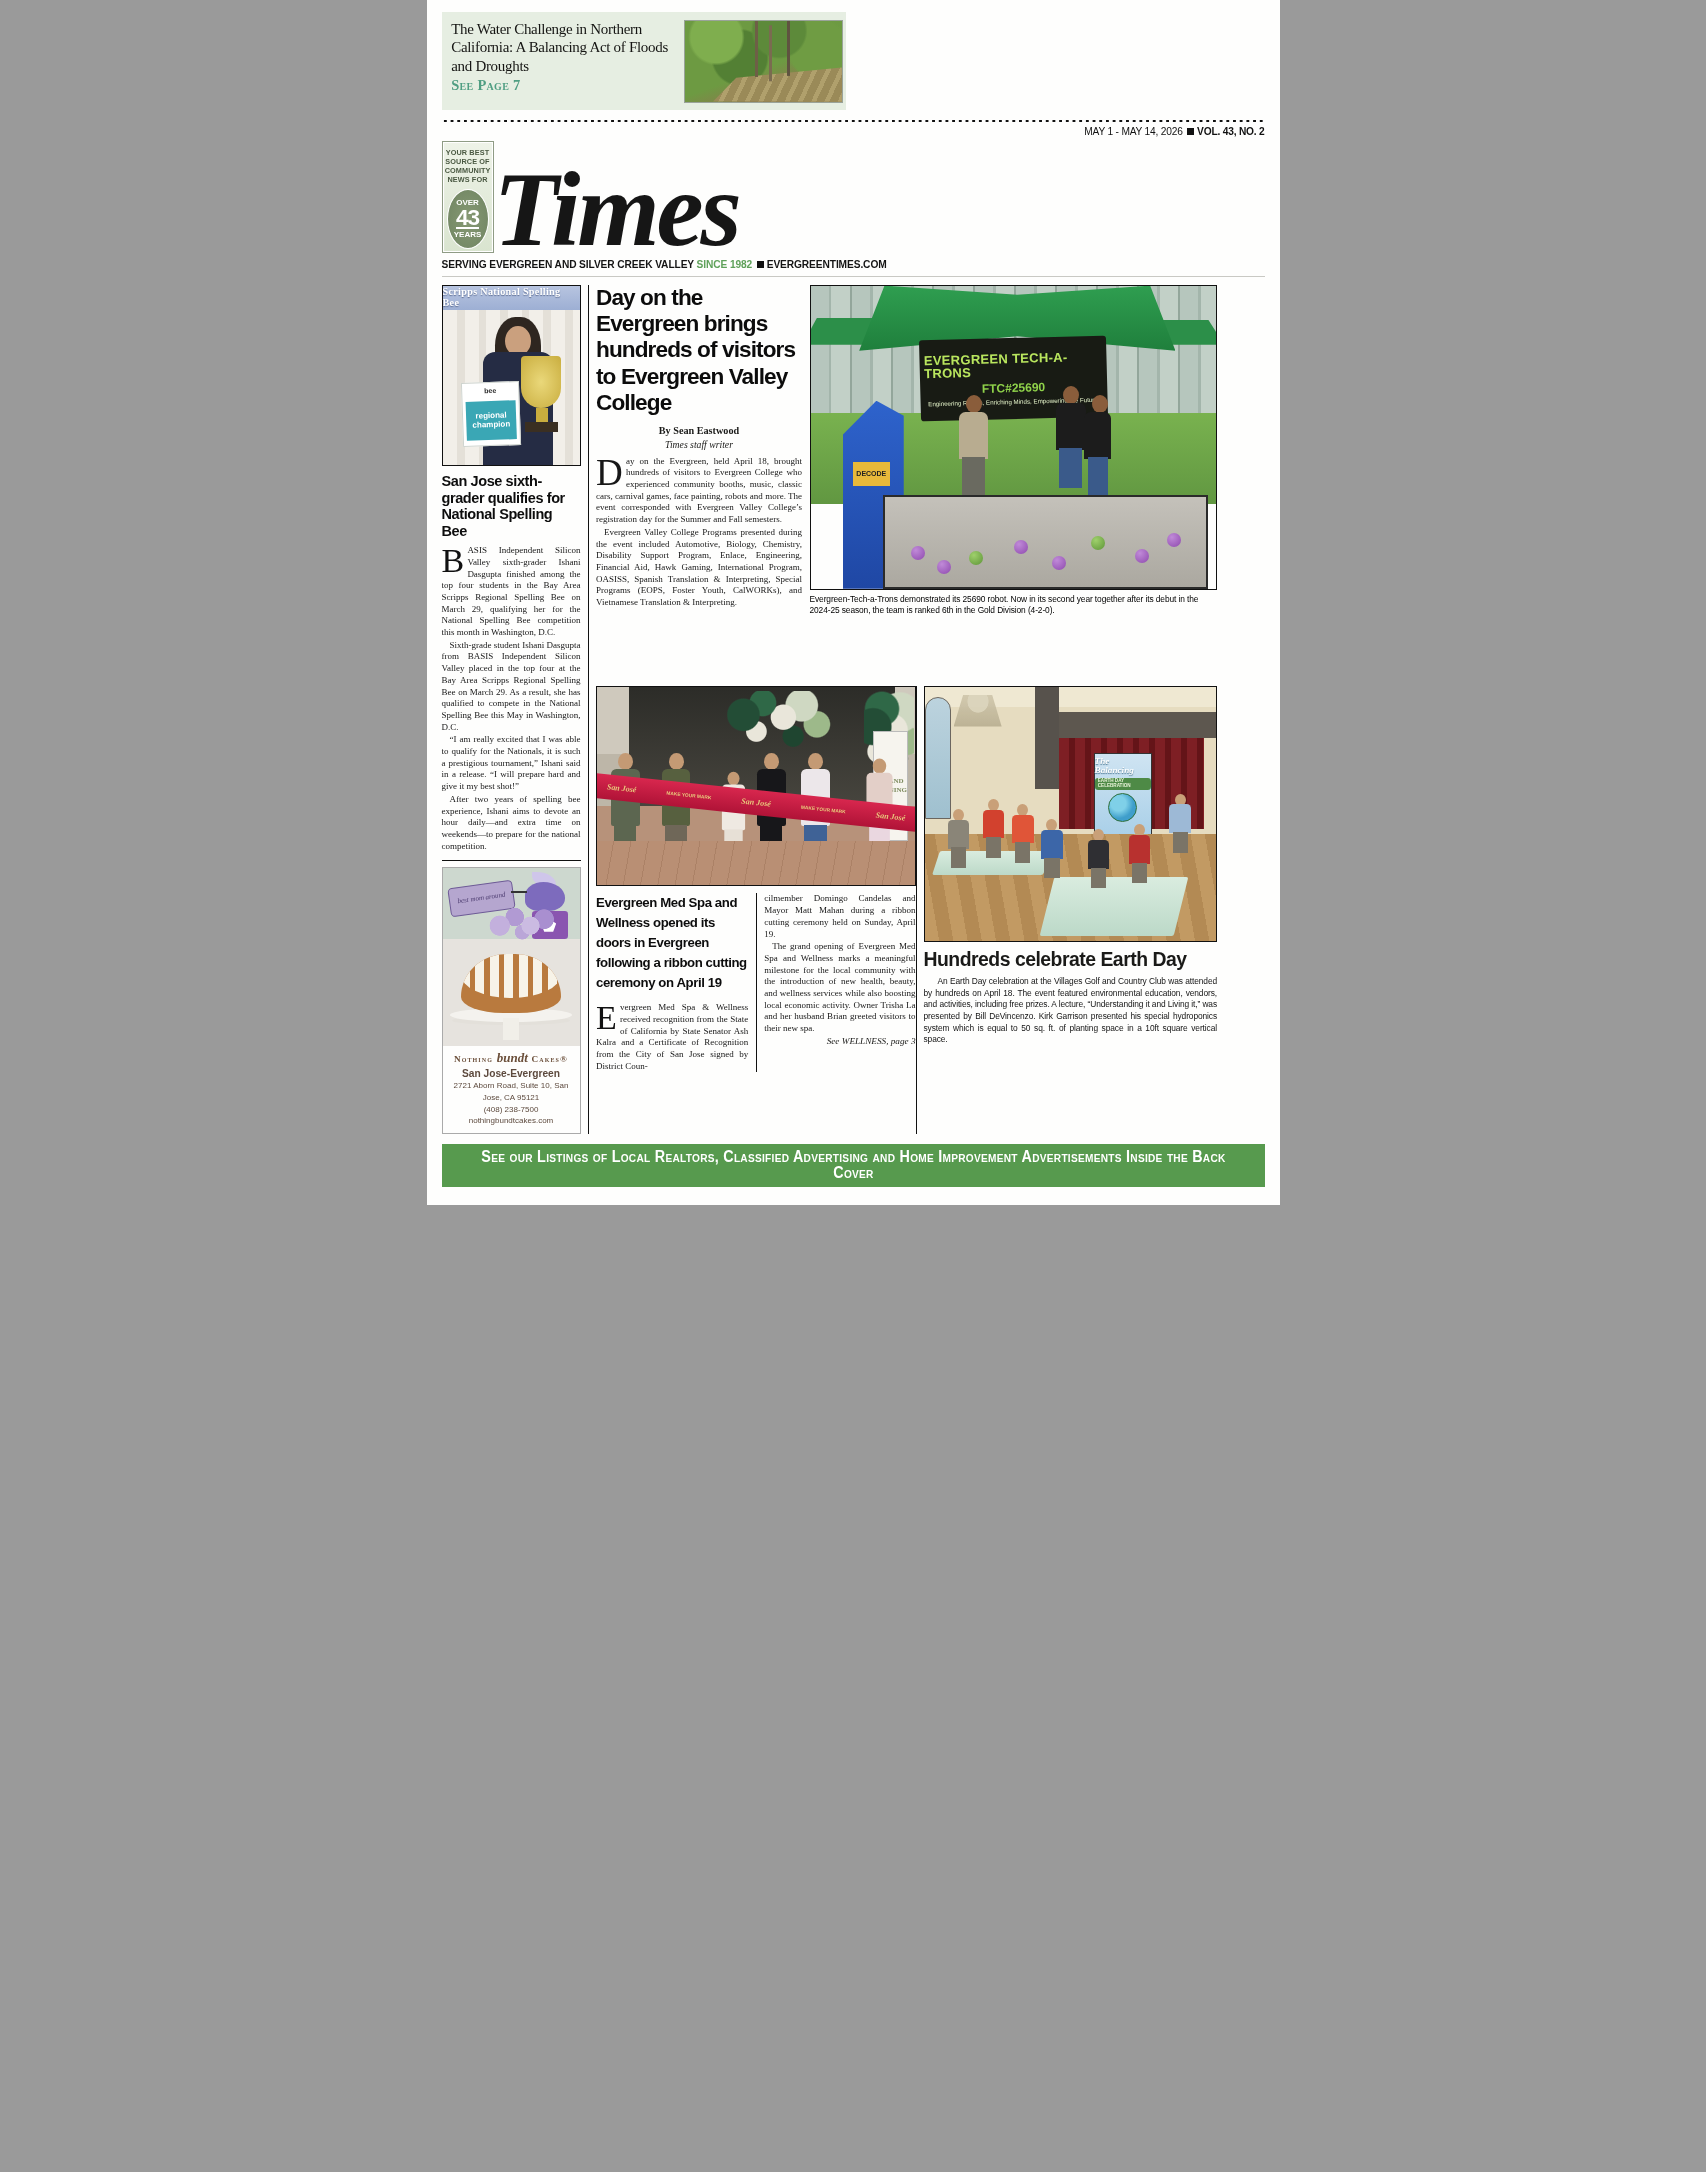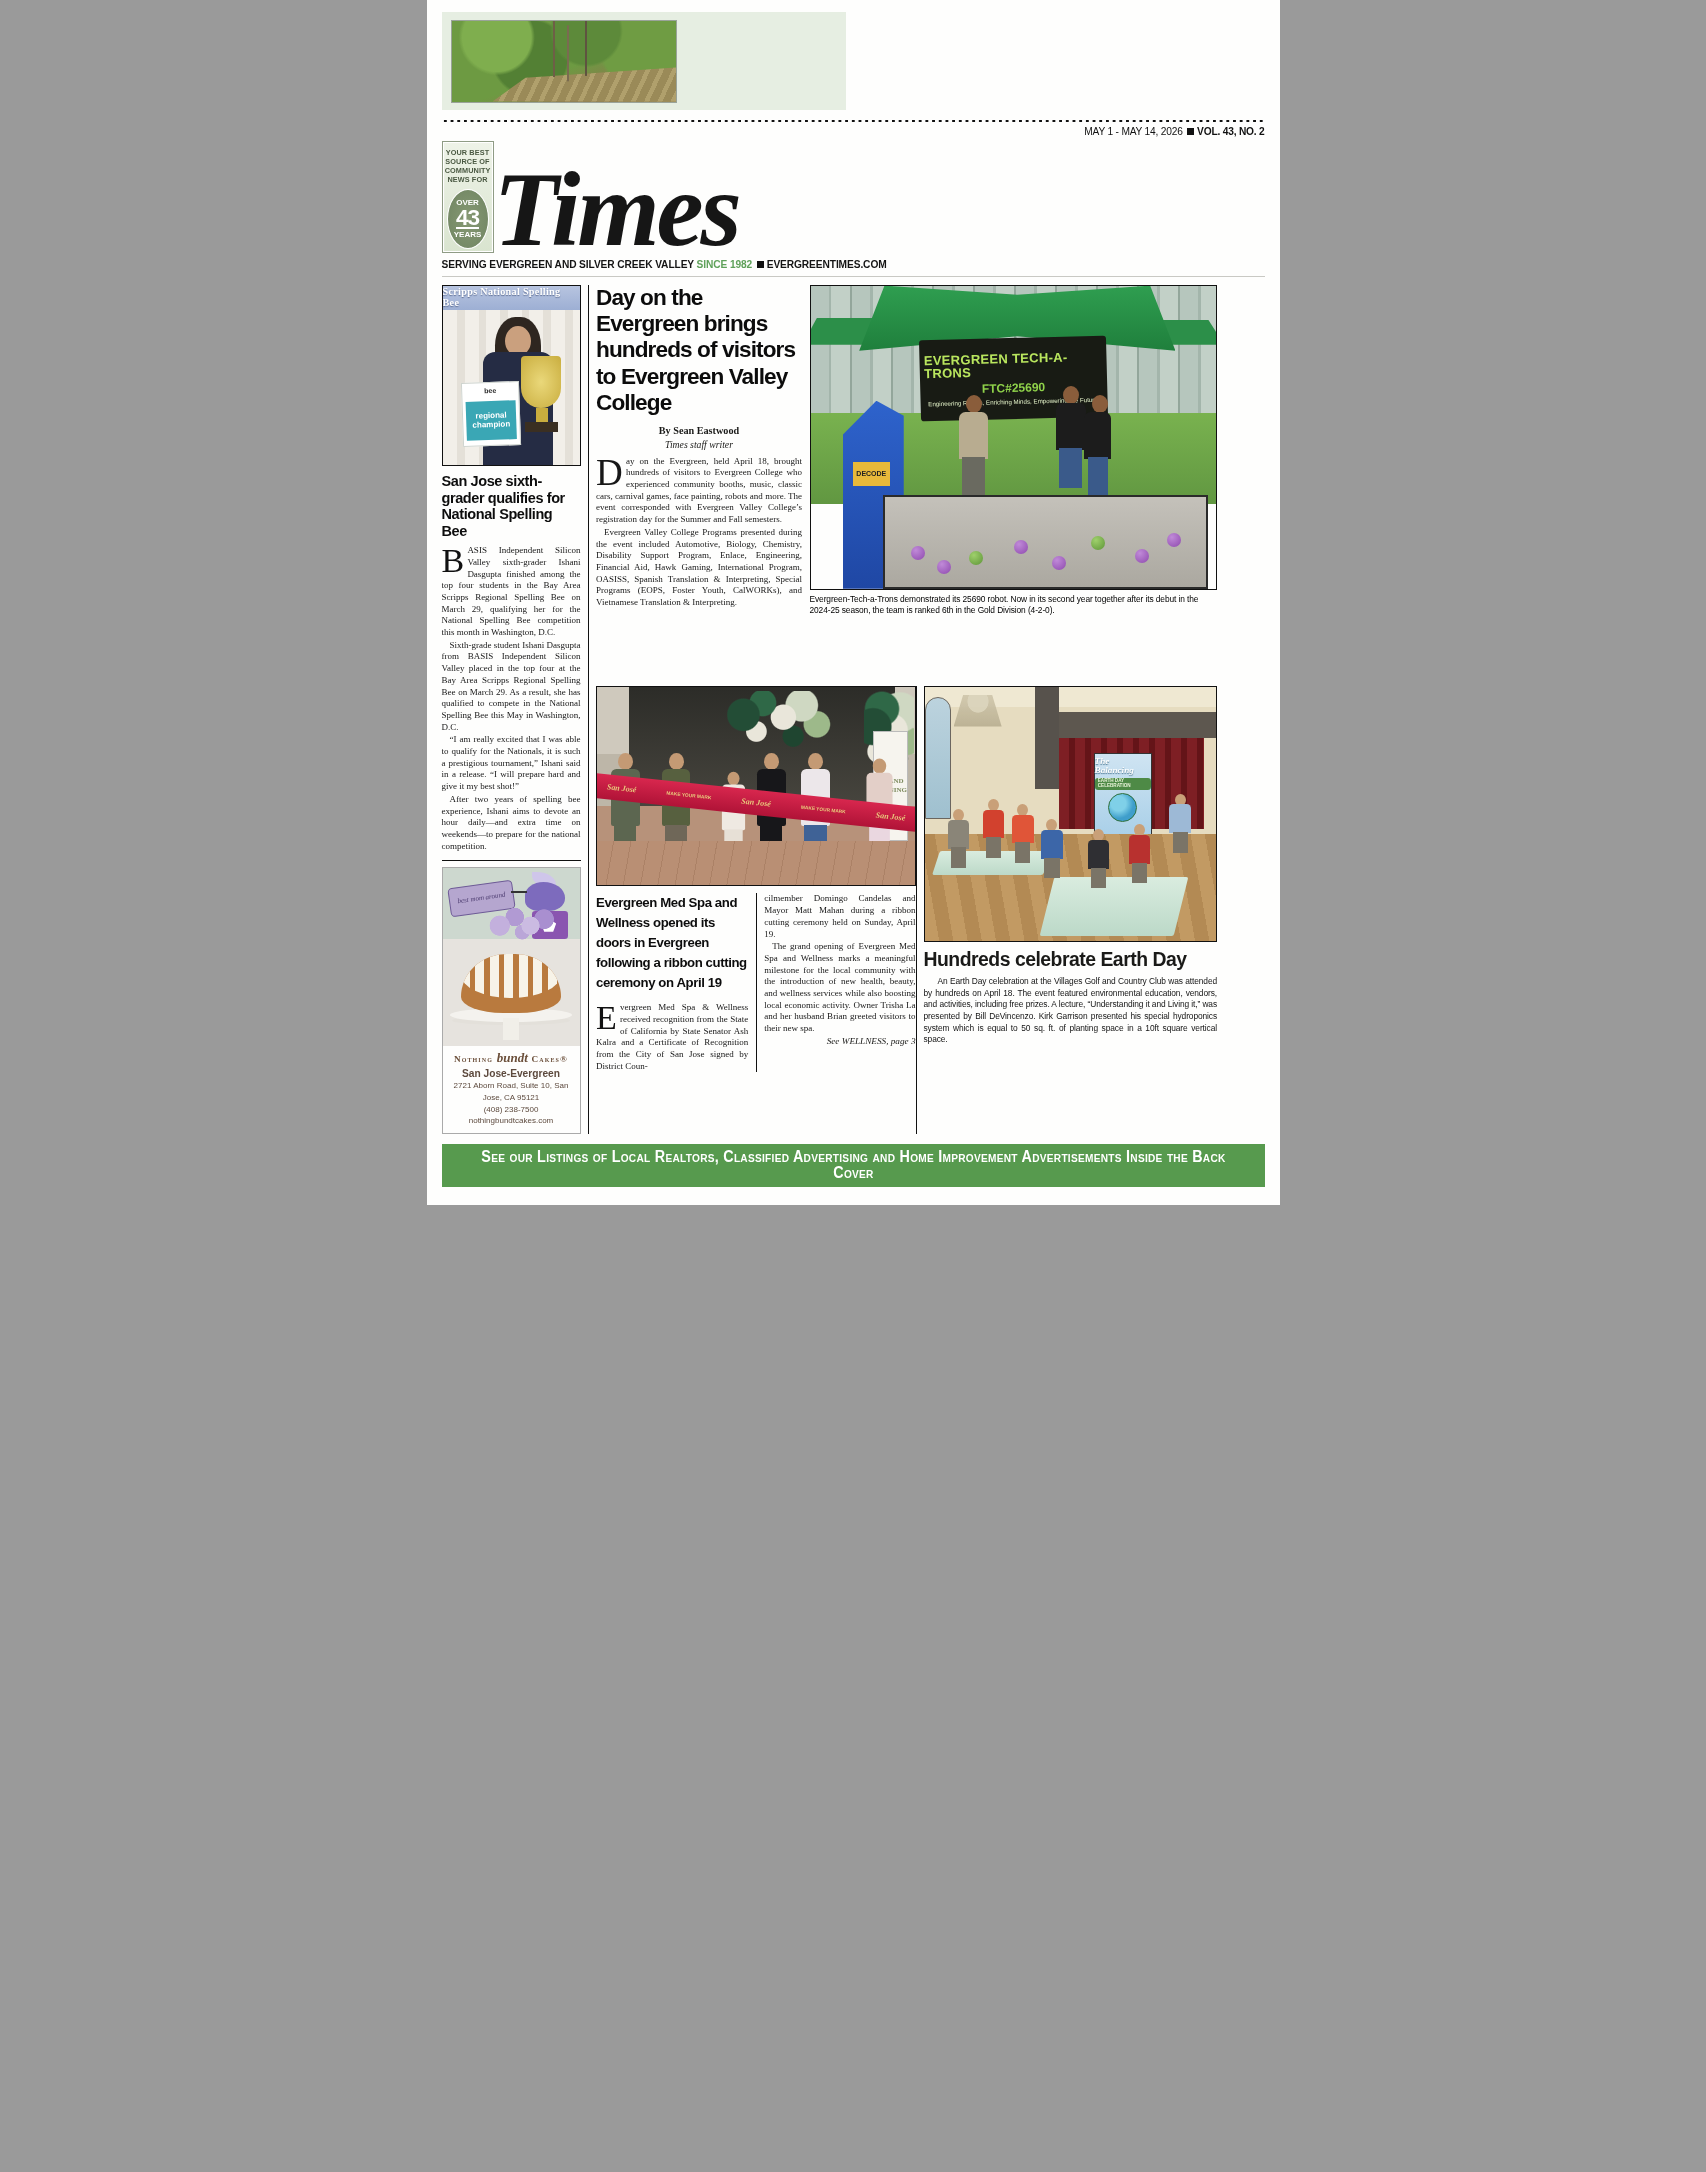--- a/index.html
+++ b/index.html
@@ -195,20 +195,24 @@
   .bottom-banner { margin-top:9.7px; background:#579a4e; color:#fff; text-align:center; padding:5.4px 0 6.5px; }
   .bottom-banner span { display:inline-block; font:700 15.6px/1 "Liberation Sans", sans-serif; font-variant:small-caps; letter-spacing:0.3px; transform:scaleX(.92); }
 </style>
 </head>
 <body>
 
 <div class="page">
 
   <div class="teasers">
     <div class="teaser">
+      <div>
+        <div class="teaser-head">The Water Challenge in Northern California: A Balancing Act of Floods and Droughts</div>
+        <div class="see-page see-teal">See Page 7</div>
+      </div>
       <div class="t-img creek">
         <div class="water"></div>
         <div class="trunks"></div>
       </div>
     </div>
   </div>
 
   <div class="masthead">
     <div class="dotted"></div>
     <div class="dateline">

